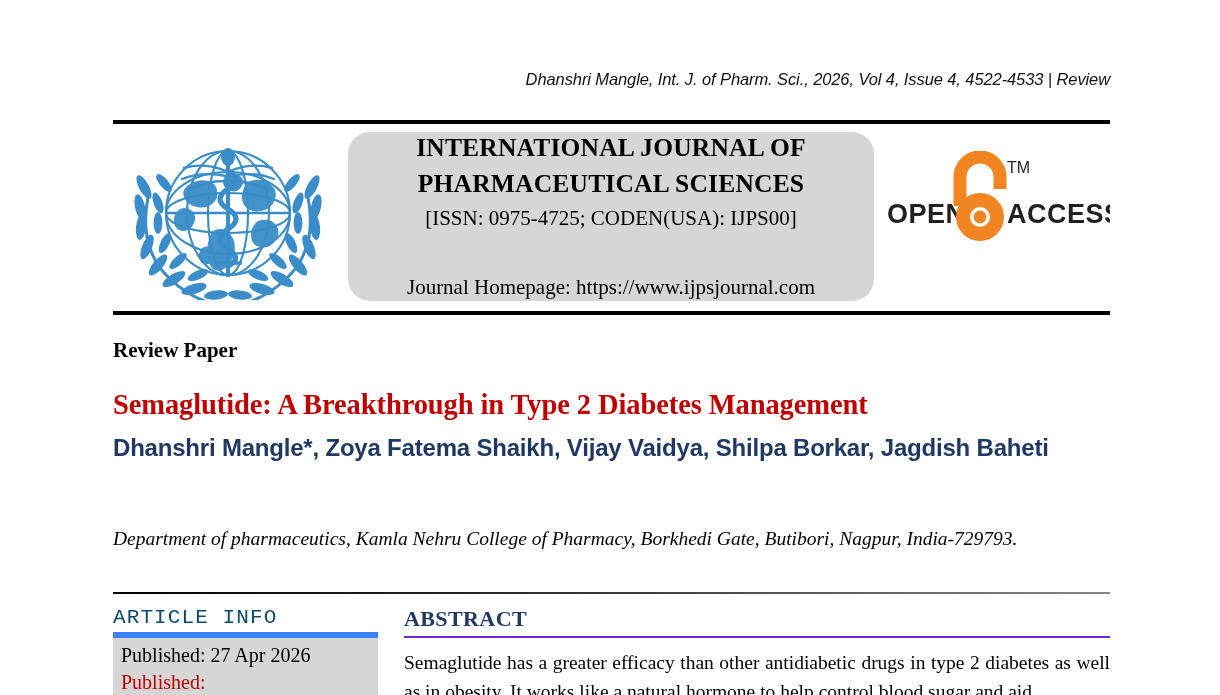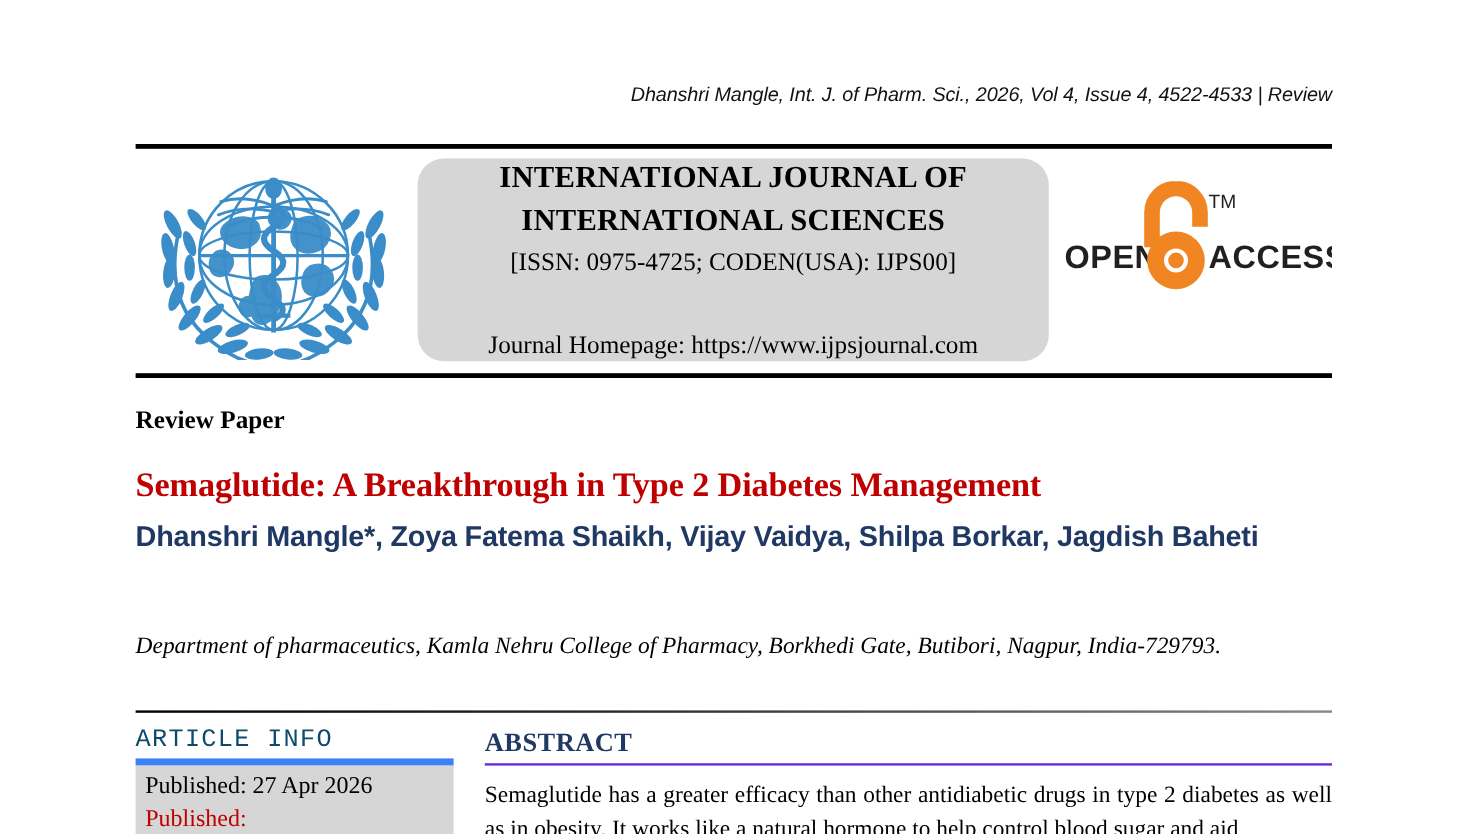--- a/index.html
+++ b/index.html
@@ -333,21 +333,21 @@
           <ellipse cx="140" cy="140" rx="4.4" ry="11" transform="rotate(-66 140 140)"></ellipse>
 
           <ellipse cx="98" cy="160" rx="4.6" ry="12" transform="rotate(84 98 160)"></ellipse>
           <ellipse cx="122" cy="160" rx="4.6" ry="12" transform="rotate(-84 122 160)"></ellipse>
         </g>
       </svg>
     </div>
 
     <div class="journal-box">
       <div class="jb-line1">INTERNATIONAL JOURNAL OF</div>
-      <div class="jb-line2">INTERNATIONAL SCIENCES</div>
+      <div class="jb-line2">PHARMACEUTICAL SCIENCES</div>
       <div class="jb-line3">[ISSN: 0975-4725; CODEN(USA): IJPS00]</div>
       <div class="jb-line4">Journal Homepage: https://www.ijpsjournal.com</div>
     </div>
 
     <div class="oa-logo">
       <svg width="225" height="95" viewBox="0 0 225 95" xmlns="http://www.w3.org/2000/svg">
 
         <text x="2" y="72" font-family="Liberation Sans, sans-serif" font-size="27" font-weight="bold" fill="#231f20" letter-spacing="0.5">OPEN</text>
 
         <path d="M75 55 L75 26 a20 20 0 0 1 40 0 L115 38" fill="none" stroke="#F08522" stroke-width="13" stroke-linecap="butt"></path>

